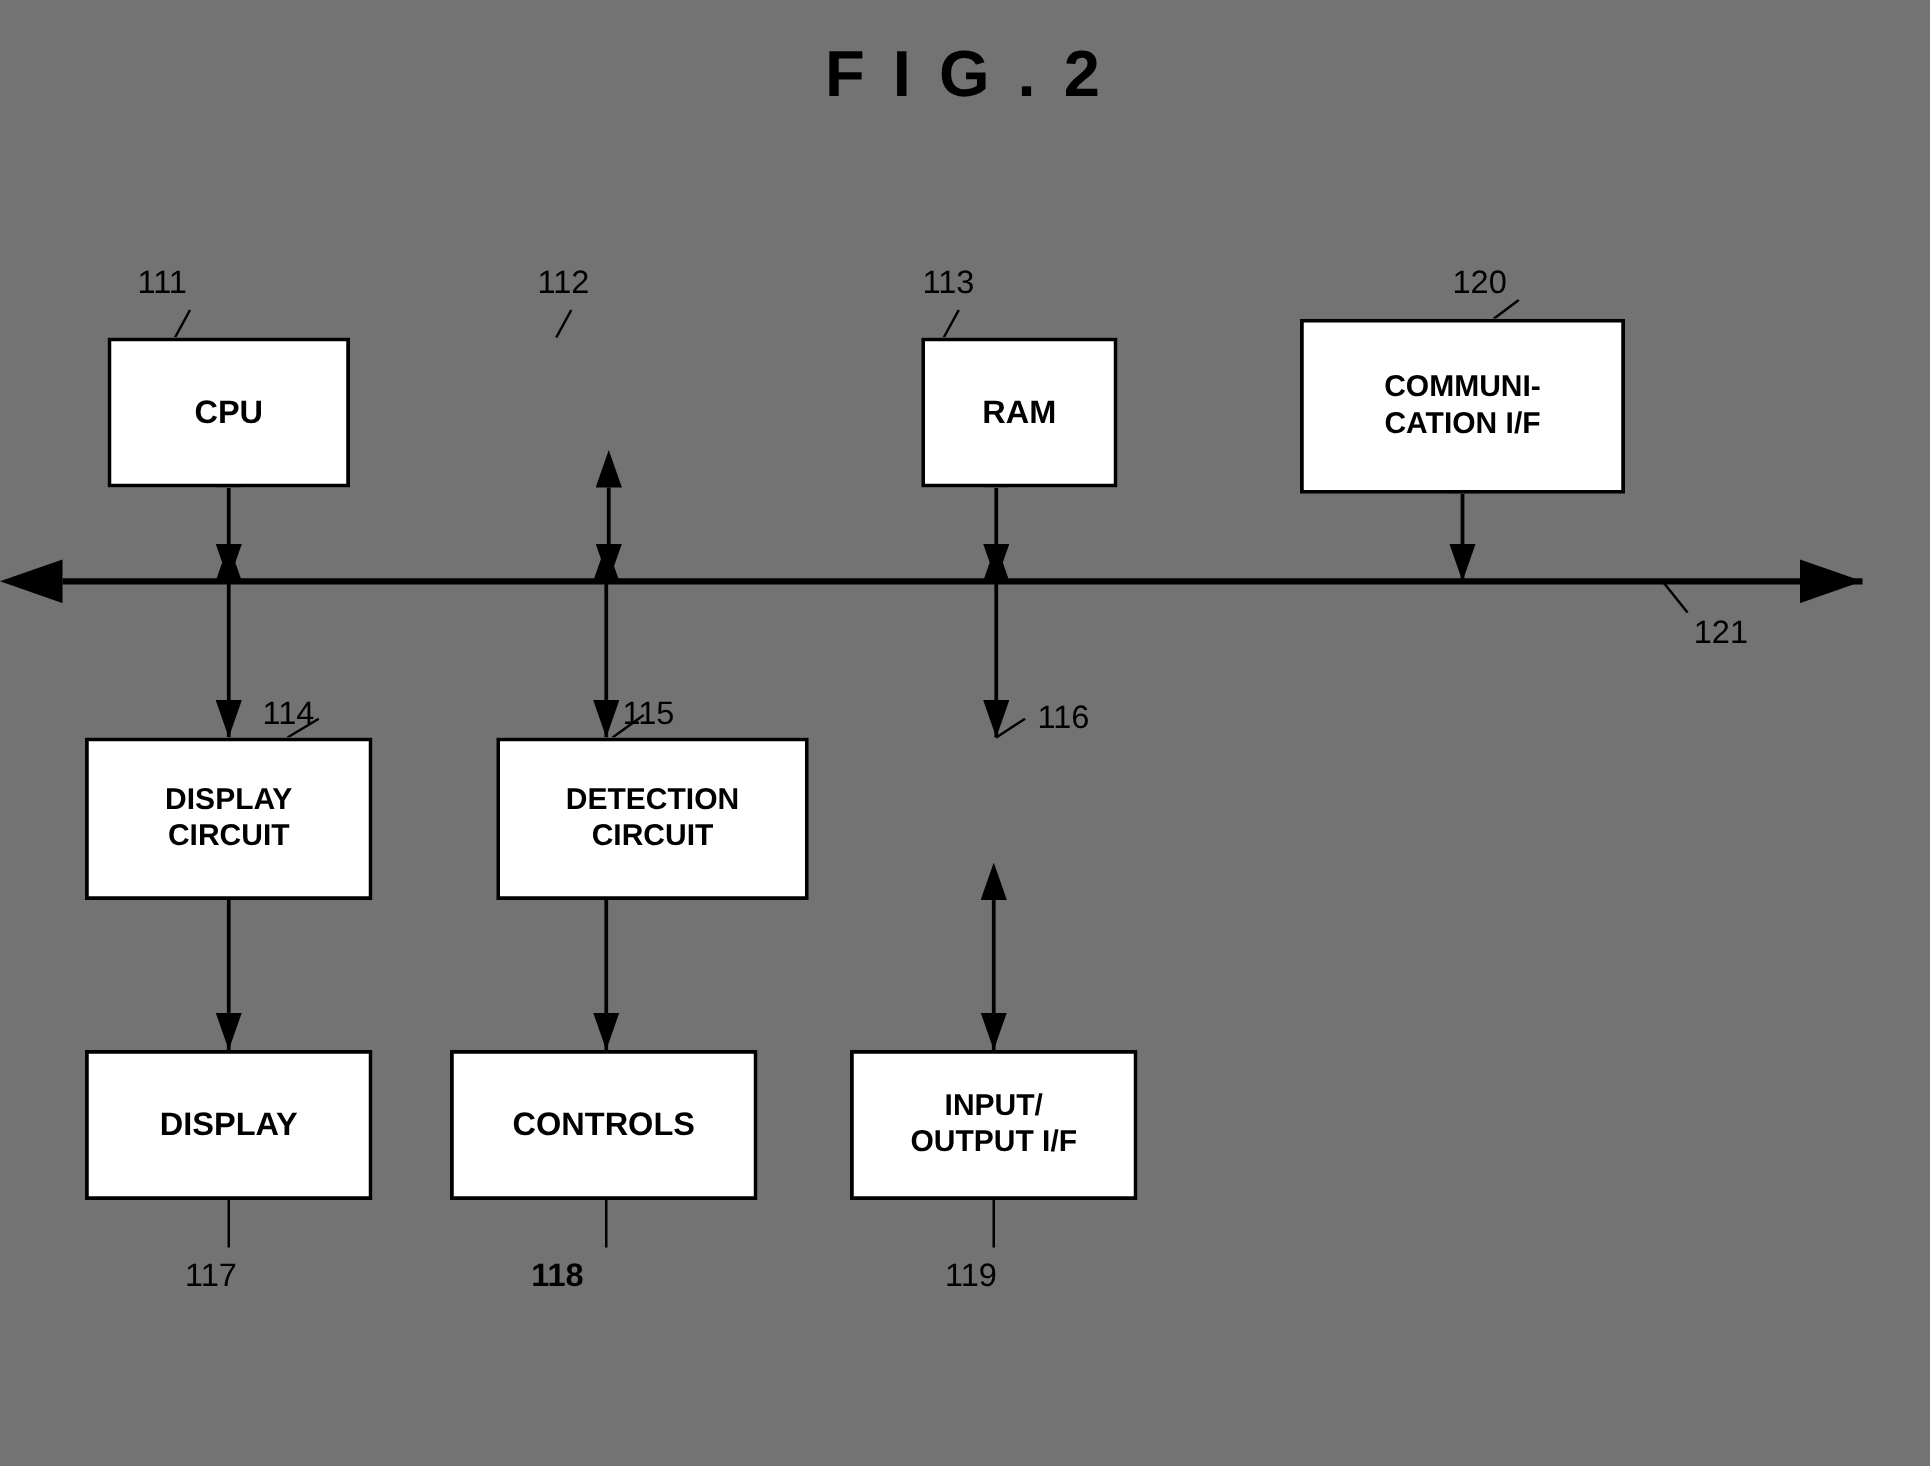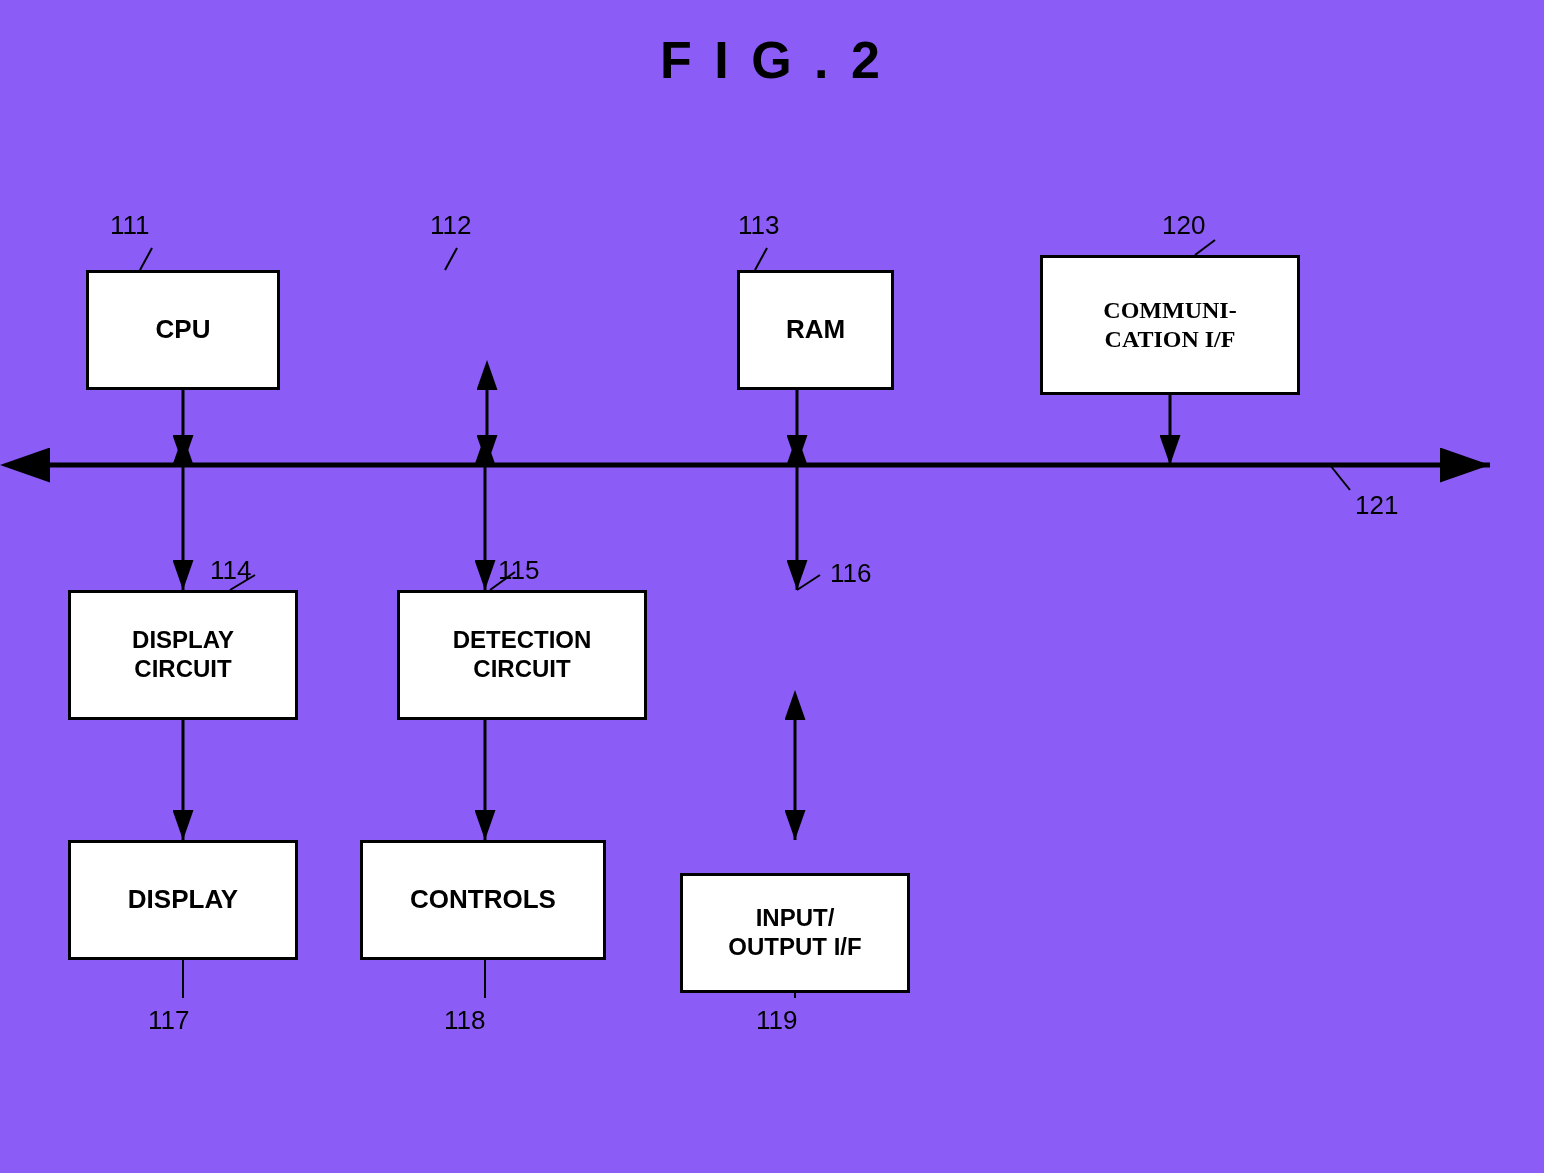--- a/index.html
+++ b/index.html
@@ -8,21 +8,21 @@
       font-family: 'Courier New', Courier, monospace;
       width: 1544px;
       height: 1173px;
       position: relative;
       overflow: hidden;
     }
     .diagram-container {
       position: relative;
       width: 1544px;
       height: 1173px;
-      background: #8b5cf6;
+      background: #737373;
     }
     .fig-title {
       text-align: center;
       font-size: 52px;
       font-weight: bold;
       font-family: Arial, sans-serif;
       padding-top: 30px;
       letter-spacing: 4px;
     }
     
@@ -126,21 +126,21 @@
   </div>
   <span class="ref-label" style="left:110px; top:210px;">111</span>
 
   <span class="ref-label" style="left:430px; top:210px;">112</span>
 
   <div class="box" style="left:700px; top:270px; width:157px; height:120px;margin-left:37px;">
     <span>RAM</span>
   </div>
   <span class="ref-label" style="left:738px; top:210px;">113</span>
 
-  <div class="box" style="left:1040px; top:255px; width:260px; height:140px; font-size:24px;font-family:Liberation Serif, serif;">
+  <div class="box" style="left:1040px; top:255px; width:260px; height:140px; font-size:24px;">
     <span>COMMUNI-<br>CATION I/F</span>
   </div>
   <span class="ref-label" style="left:1162px; top:210px;">120</span>
 
   <div class="box" style="left:68px; top:590px; width:230px; height:130px; font-size:24px;">
     <span>DISPLAY<br>CIRCUIT</span>
   </div>
   <span class="ref-label" style="left:210px; top:555px;">114</span>
 
   <div class="box" style="left:360px; top:590px; width:250px; height:130px; font-size:24px;margin-left:37px;">
@@ -151,22 +151,22 @@
   <span class="ref-label" style="left:830px; top:558px;">116</span>
 
   <div class="box" style="left:68px; top:840px; width:230px; height:120px;">
     <span>DISPLAY</span>
   </div>
   <span class="ref-label" style="left:148px; top:1005px;">117</span>
 
   <div class="box" style="left:360px; top:840px; width:246px; height:120px;">
     <span>CONTROLS</span>
   </div>
-  <span class="ref-label" style="left:444px; top:1005px;">118</span>
+  <span class="ref-label" style="left:425px; top:1005px;font-weight:bold;">118</span>
 
-  <div class="box" style="left:680px; top:840px; width:230px; height:120px; font-size:24px;margin-top:33px;">
+  <div class="box" style="left:680px; top:840px; width:230px; height:120px; font-size:24px;">
     <span>INPUT/<br>OUTPUT I/F</span>
   </div>
   <span class="ref-label" style="left:756px; top:1005px;">119</span>
 
   <span class="ref-label" style="left:1355px; top:490px;">121</span>
 
 </div>
 
 </body></html>

